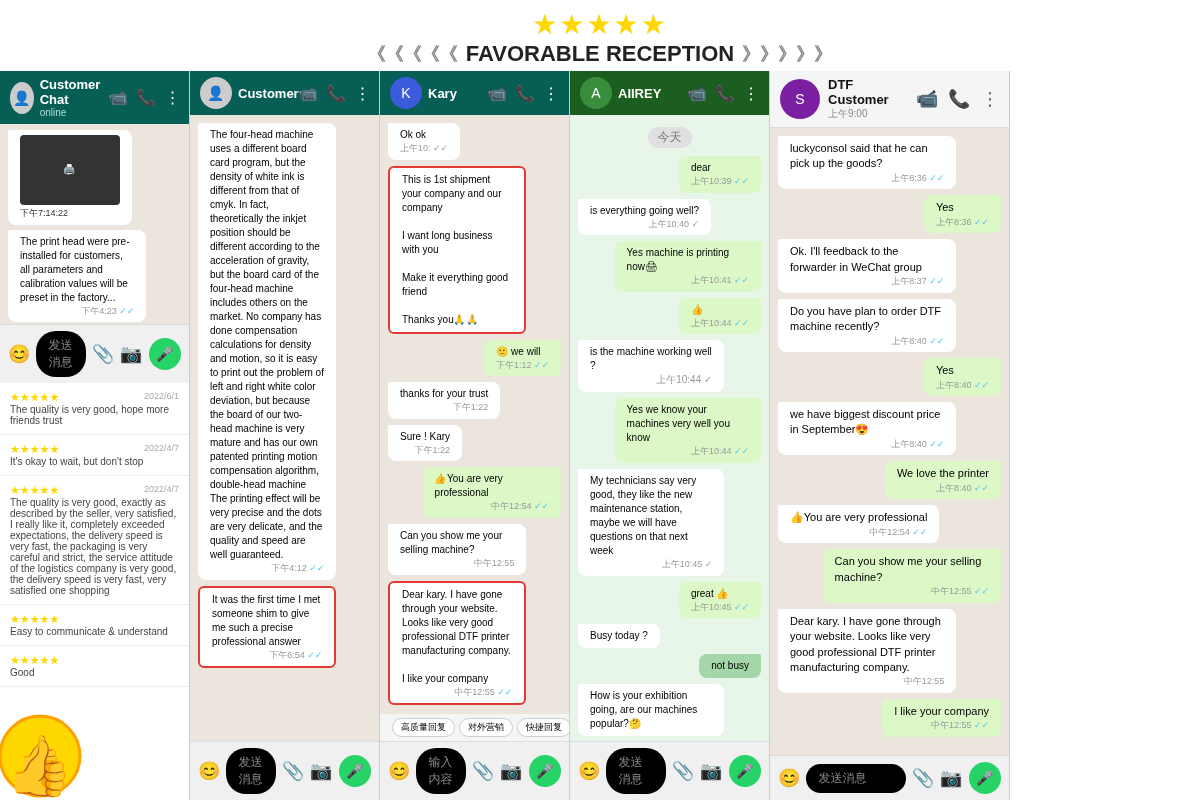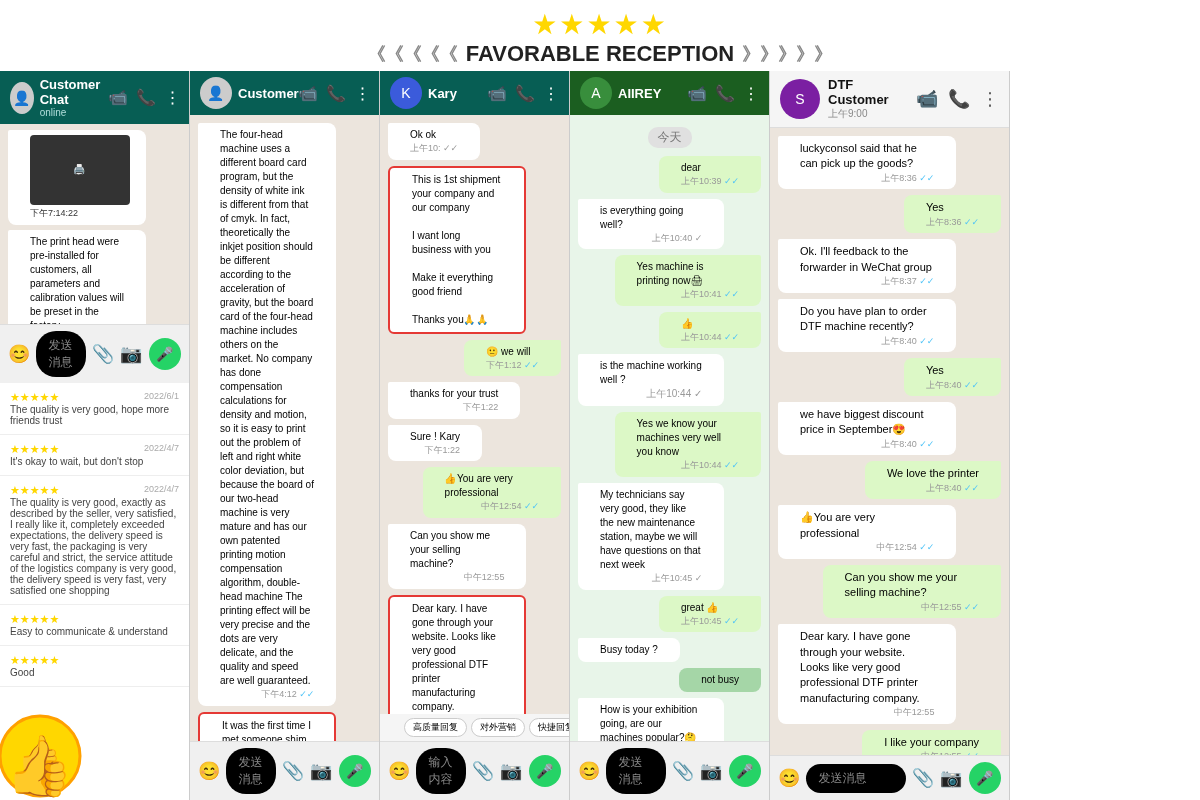--- a/index.html
+++ b/index.html
@@ -146,21 +146,21 @@
       margin-bottom: 2px;
     }
     .msg-row.sent {
       justify-content: flex-end;
     }
     .msg-row.received {
       justify-content: flex-start;
     }
     .bubble {
       max-width: 80%;
-      padding: 5px 22px;
+      padding: 5px 12px;
       border-radius: 8px;
       font-size: 11px;
       line-height: 1.4;
       position: relative;
     }
     .bubble.sent {
       background: #dcf8c6;
       border-top-right-radius: 2px;
     }
     .bubble.received {
@@ -216,21 +216,21 @@
       justify-content: center;
       color: #fff;
       font-size: 10px;
     }
 
     .online-status { font-size: 10px; color: #b2dfdb; }
 
     .quick-reply-bar {
       display: flex;
       gap: 4px;
-      padding: 4px 24px;
+      padding: 4px 12px;
       background: #f5f5f5;
       overflow-x: auto;
       font-size: 9px;
     }
     .quick-reply-chip {
       background: #fff;
       border: 1px solid #ccc;
       border-radius: 12px;
       padding: 2px 8px;
       white-space: nowrap;

